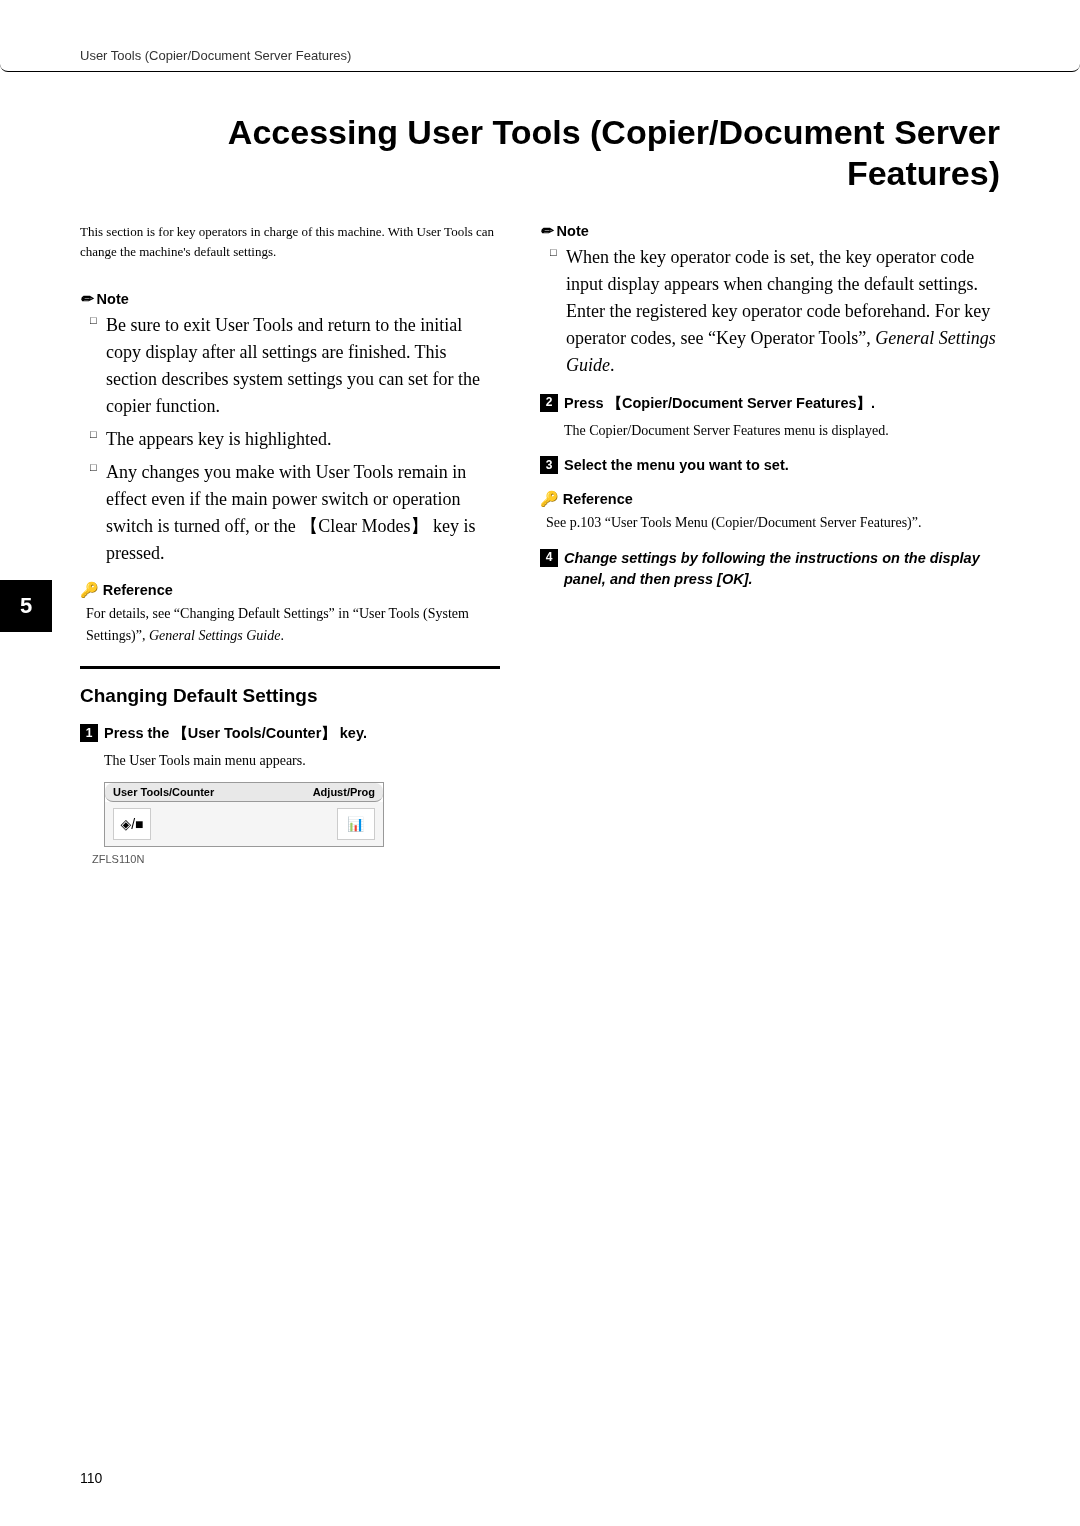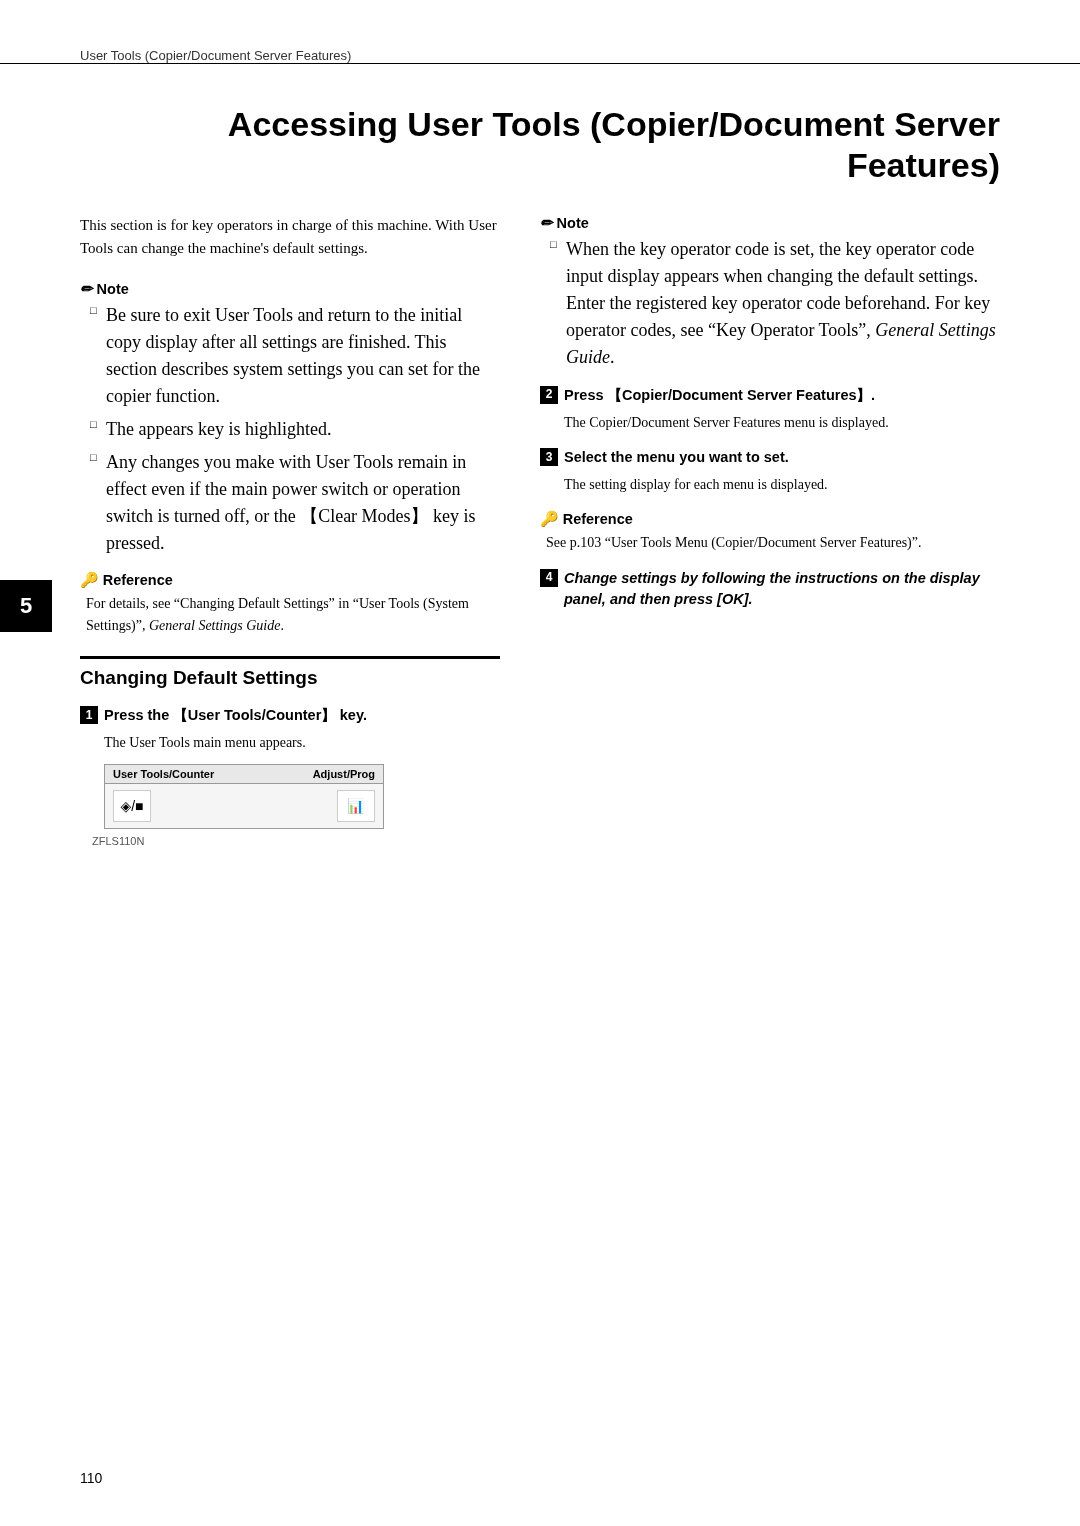--- a/index.html
+++ b/index.html
@@ -16,25 +16,26 @@
     .page {
       width: 1080px;
       min-height: 1526px;
       background: #fff;
       padding: 0;
       position: relative;
     }
 
     
     .page-header {
-      padding: 48px 80px 0 80px;
+      padding: 48px 80px 8px 80px;
       border-bottom: 1px solid #000;
       display: flex;
       align-items: center;
       justify-content: space-between;
+      border-radius: 8px;
     }
 
     .breadcrumb-text {
       font-size: 13px;
       font-family: Arial, sans-serif;
       color: #333;
     }
 
     
     .main-content {
@@ -81,23 +82,23 @@
       flex: 0 0 420px;
       width: 420px;
     }
 
     .col-right {
       flex: 1;
     }
 
     
     .body-text {
-      font-size: 15px;
+      font-size: 13px;
       line-height: 1.55;
-      margin-bottom: 20px;
+      margin-bottom: 28px;
     }
 
     
     .note-section {
       margin-bottom: 14px;
     }
 
     .note-title {
       font-size: 14.5px;
       font-weight: bold;
@@ -154,21 +155,21 @@
       line-height: 1.55;
       margin-left: 6px;
     }
 
     
     .section-heading {
       font-size: 19px;
       font-weight: bold;
       font-family: Arial, sans-serif;
       border-top: 3px solid #000;
-      padding-top: 8px;
+      padding-top: 16px;
       margin-top: 20px;
       margin-bottom: 16px;
     }
 
     
     .step {
       margin-bottom: 14px;
     }
 
     .step-title {
@@ -213,20 +214,21 @@
     }
 
     .display-panel-header {
       display: flex;
       justify-content: space-between;
       background: #e8e8e8;
       border-bottom: 1px solid #999;
       padding: 3px 8px;
       font-size: 11px;
       font-weight: bold;
+      border-radius: 8px;
     }
 
     .display-panel-body {
       display: flex;
       align-items: center;
       padding: 6px 8px;
       gap: 16px;
       background: #f5f5f5;
     }
 
@@ -380,21 +382,20 @@
             <span>Press 【Copier/Document Server Features】.</span>
           </div>
           <div class="step-body">The Copier/Document Server Features menu is displayed.</div>
         </div>
 
         <div class="step">
           <div class="step-title">
             <span class="step-num">3</span>
             <span>Select the menu you want to set.</span>
           </div>
-          <div class="step-body">The setting display for each menu is displayed.</div>
         </div>
 
         <div class="reference-section">
           <div class="reference-title">
             <span class="ref-icon">🔑</span>
             <span>Reference</span>
           </div>
           <div class="reference-text">
             See p.103 “User Tools Menu (Copier/Document Server Features)”.
           </div>

